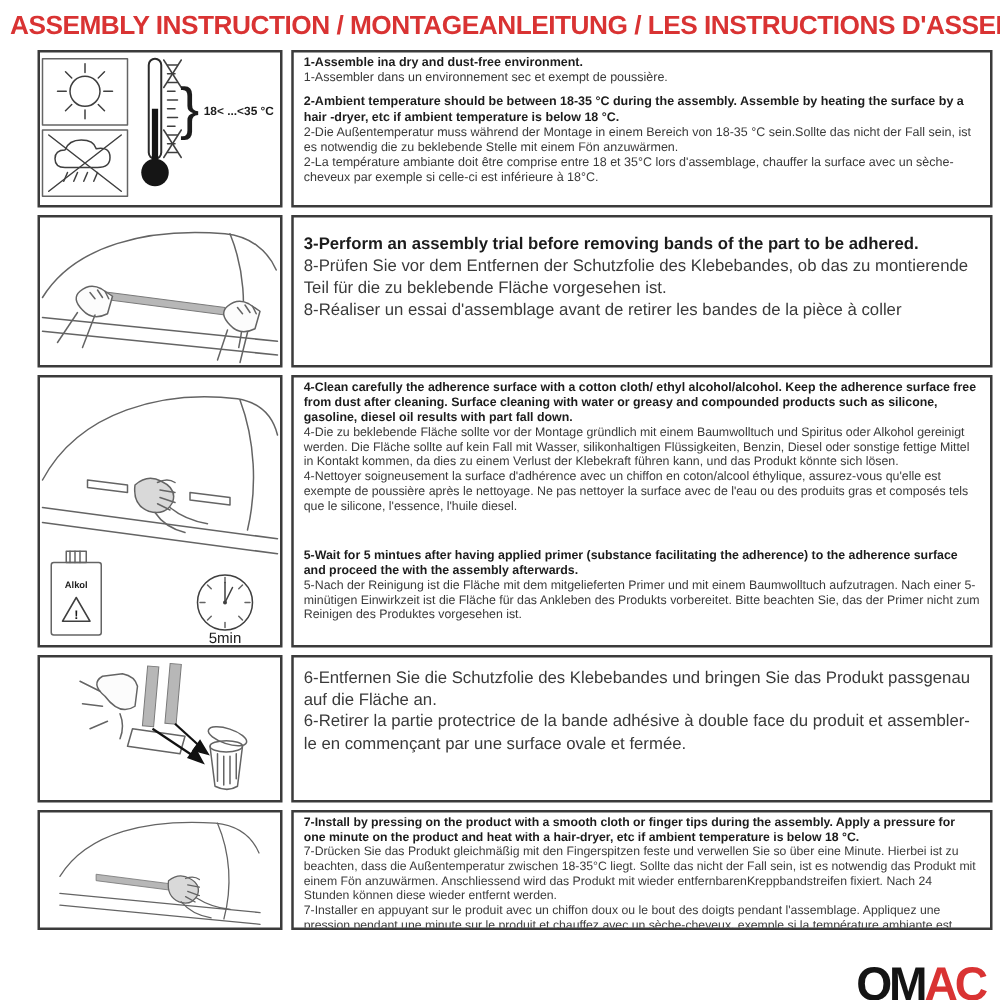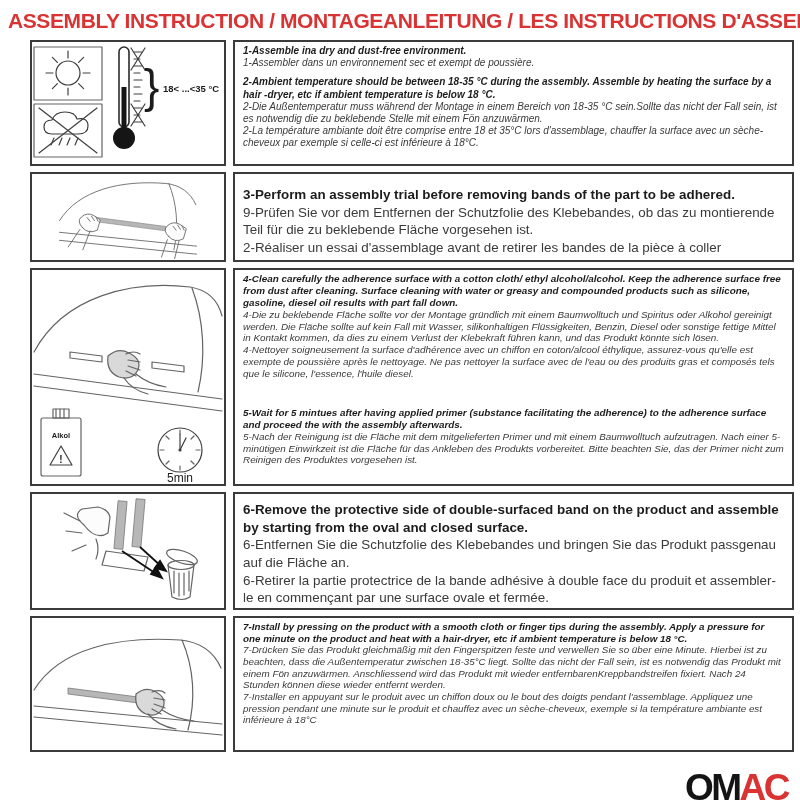--- a/index.html
+++ b/index.html
@@ -13,24 +13,24 @@
     margin:9px 8px 7px 8px;text-align:center;
     font-size:21px;font-weight:800;letter-spacing:-0.4px;
     color:#d93333;white-space:nowrap;
   }
   .rows{margin-left:30px;margin-right:6px;}
   .row{display:flex;gap:7px;margin-bottom:6px;}
   .cell{border:2px solid #3b3b3b;background:#fff;box-sizing:border-box;overflow:hidden;}
   .illus{width:196px;flex:0 0 196px;display:flex;align-items:stretch;justify-content:center;}
   .illus svg{width:100%;height:100%;}
   .text{flex:1;padding:3px 8px 2px 8px;}
-  .r1{height:126px}.r2{height:90px}.r3{height:218px}.r4{height:118px}.r5{height:136px}
+  .r1{height:126px}.r2{height:122px}.r3{height:218px}.r4{height:118px}.r5{height:96px}
   .step{margin:0 0 7px 0;}
   .step:last-child{margin-bottom:0;}
-  .small .line{font-size:10px;line-height:1.22;font-style:italic;}
+  .small .line{font-size:10px;line-height:1.22;}
   .r3 .line{font-size:9.9px;line-height:1.2;}
   .r5 .line{font-size:9.8px;line-height:1.19;}
   .big .line{font-size:13.4px;line-height:1.32;}
   .big.text{padding-top:12px;}
   .r4.big.text{padding-top:7px;}
   .line{margin:0;color:#3a3a3a;}
   .line.en{font-weight:bold;color:#1c1c1c;}
   .sketch{stroke:#646464;fill:none;stroke-width:1.2;stroke-linecap:round;stroke-linejoin:round;}
   .inkdark{stroke:#3f3f3f;}
   .strip{fill:#b7b7b7;stroke:#7a7a7a;stroke-width:0.8;}
@@ -145,22 +145,22 @@
             <path d="M152,86 q-9,-9 -2,-15 q8,-7 17,-2 l9,6 -4,14 q-12,6 -20,-3 z" class="sketch handfill"></path>
             <path d="M158,72 l4,5 M164,70 l4,6 M170,71 l3,6" class="sketch" stroke-width="0.8"></path>
             <path d="M150,90 L142,114" class="sketch"></path>
             <path d="M166,92 L160,116" class="sketch"></path>
           </g>
         </svg>
       </div>
       <div class="cell text big r2">
         <div class="step">
           <p class="line en">3-Perform an assembly trial before removing bands of the part to be adhered.</p>
-          <p class="line">9-Prüfen Sie vor dem Entfernen der Schutzfolie des Klebebandes, ob das zu montierende Teil für die zu beklebende Fläche vorgesehen ist.</p>
-          <p class="line">2-Réaliser un essai d'assemblage avant de retirer les bandes de la pièce à coller</p>
+          <p class="line">8-Prüfen Sie vor dem Entfernen der Schutzfolie des Klebebandes, ob das zu montierende Teil für die zu beklebende Fläche vorgesehen ist.</p>
+          <p class="line">8-Réaliser un essai d'assemblage avant de retirer les bandes de la pièce à coller</p>
         </div>
       </div>
     </div>
 
     <div class="row">
       <div class="cell illus r3">
         <svg viewBox="0 0 192 214">
           <path d="M2,82 C32,26 100,10 158,17 C176,20 186,30 190,46" class="sketch"></path>
           <path d="M160,18 C172,50 174,88 166,122" class="sketch"></path>
           <path d="M2,104 L190,129" class="sketch"></path>
@@ -233,21 +233,20 @@
           <g>
             <ellipse cx="150" cy="62" rx="16" ry="6" transform="rotate(18 150 62)" class="sketch"></ellipse>
             <path d="M136,70 L140,102 Q150,107 158,102 L162,70" class="sketch"></path>
             <ellipse cx="149" cy="70" rx="13" ry="4.5" class="sketch"></ellipse>
             <path d="M142,76 v22 M147,78 v23 M152,78 v22 M157,76 v20" class="sketch" stroke-width="0.8"></path>
           </g>
         </svg>
       </div>
       <div class="cell text big r4">
         <div class="step">
-          <p class="line en">6-Remove the protective side of double-surfaced band on the product and assemble by starting from the oval and closed surface.</p>
           <p class="line">6-Entfernen Sie die Schutzfolie des Klebebandes und bringen Sie das Produkt passgenau auf die Fläche an.</p>
           <p class="line">6-Retirer la partie protectrice de la bande adhésive à double face du produit et assembler-le en commençant par une surface ovale et fermée.</p>
         </div>
       </div>
     </div>
 
     <div class="row">
       <div class="cell illus r5">
         <svg viewBox="0 0 192 108">
           <path d="M2,60 C28,18 86,6 148,10 C168,12 182,22 189,38" class="sketch"></path>

